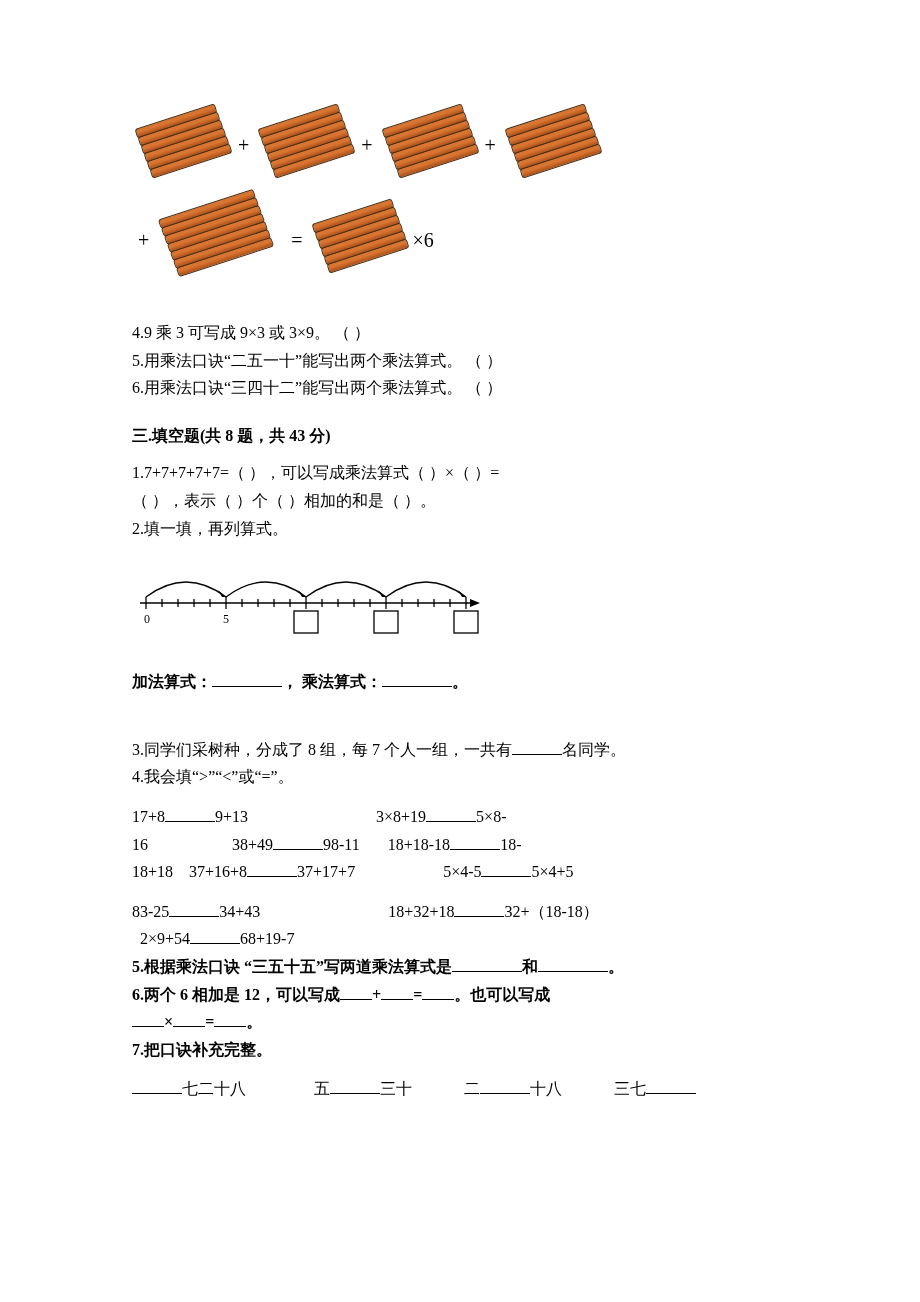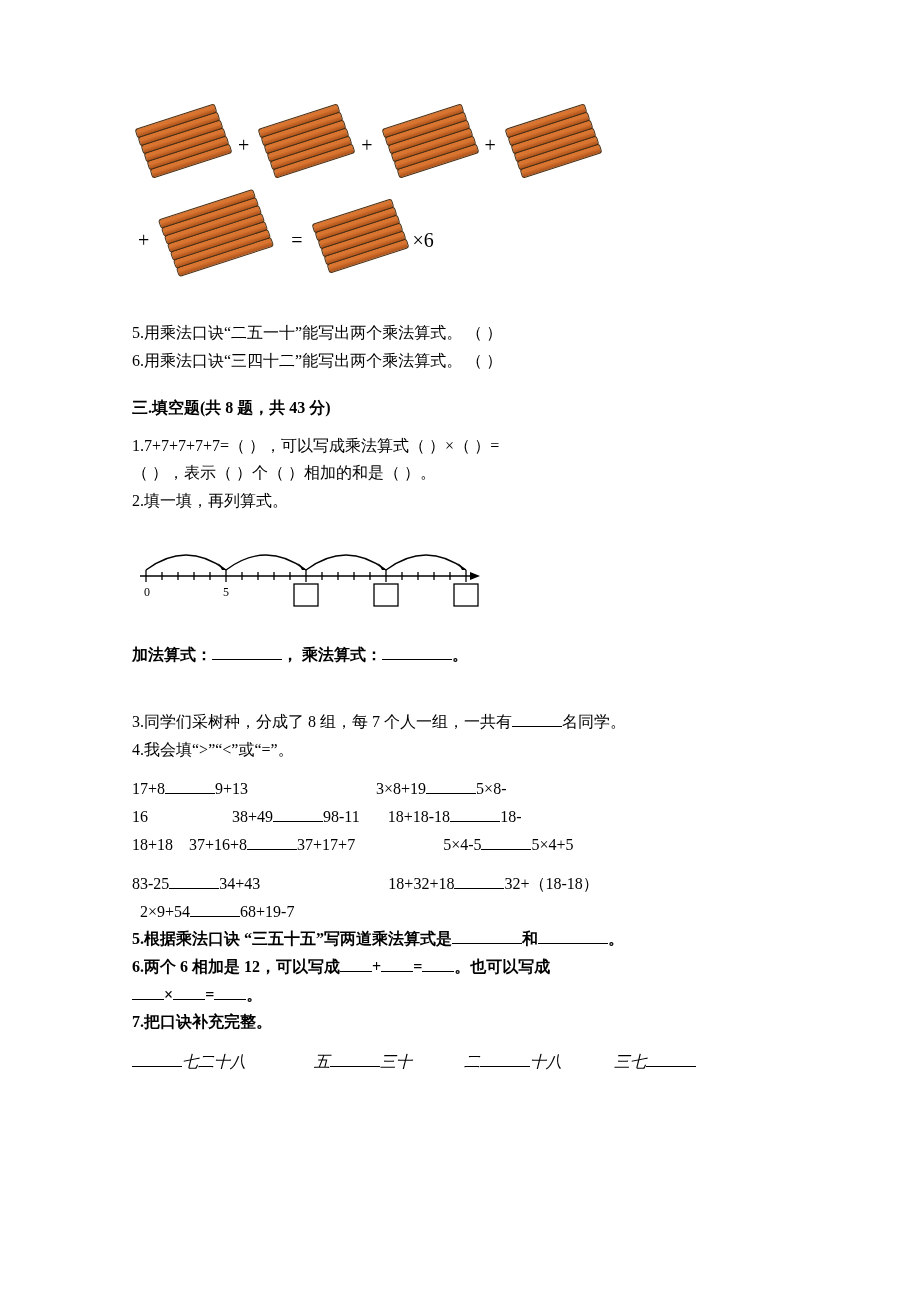--- a/index.html
+++ b/index.html
@@ -68,21 +68,21 @@
     border-bottom: 1px solid #000;
     min-width: 32px;
     height: 1em;
     vertical-align: baseline;
   }
   .numberline-wrap {
     margin: 16px 0 20px 0;
   }
   svg.numberline { display:block; }
   .gap { display:inline-block; width: 60px;}
-  .q7-row span { display:inline-block;font-style:italic; }
+  .q7-row span { display:inline-block; }
 </style>
 </head>
 <body>
 
 <div class="page">
 
   <div class="sticks-section">
     <div class="sticks-row">
       <span class="sticks-group">
         <span class="stick" style="top:6px;left:2px"></span>
@@ -138,20 +138,21 @@
           <span class="stick" style="top:22px;left:8px"></span>
           <span class="stick" style="top:30px;left:11px"></span>
           <span class="stick" style="top:38px;left:14px"></span>
           <span class="stick" style="top:46px;left:17px"></span>
       </span>
       <span class="times tail-text">×6</span>
     </div>
   </div>
 
   <div class="text-block">
+    <p>4.9 乘 3 可写成 9×3 或 3×9。    （   ）</p>
     <p>5.用乘法口诀“二五一十”能写出两个乘法算式。   （   ）</p>
     <p>6.用乘法口诀“三四十二”能写出两个乘法算式。   （   ）</p>
   </div>
 
   <p class="heading">三.填空题(共 8 题，共 43 分)</p>
 
   <div class="text-block">
     <p>1.7+7+7+7+7=（    ），可以写成乘法算式（    ）×（    ）=</p>
     <p>（    ），表示（    ）个（    ）相加的和是（    ）。</p>
     <p>2.填一填，再列算式。</p>

